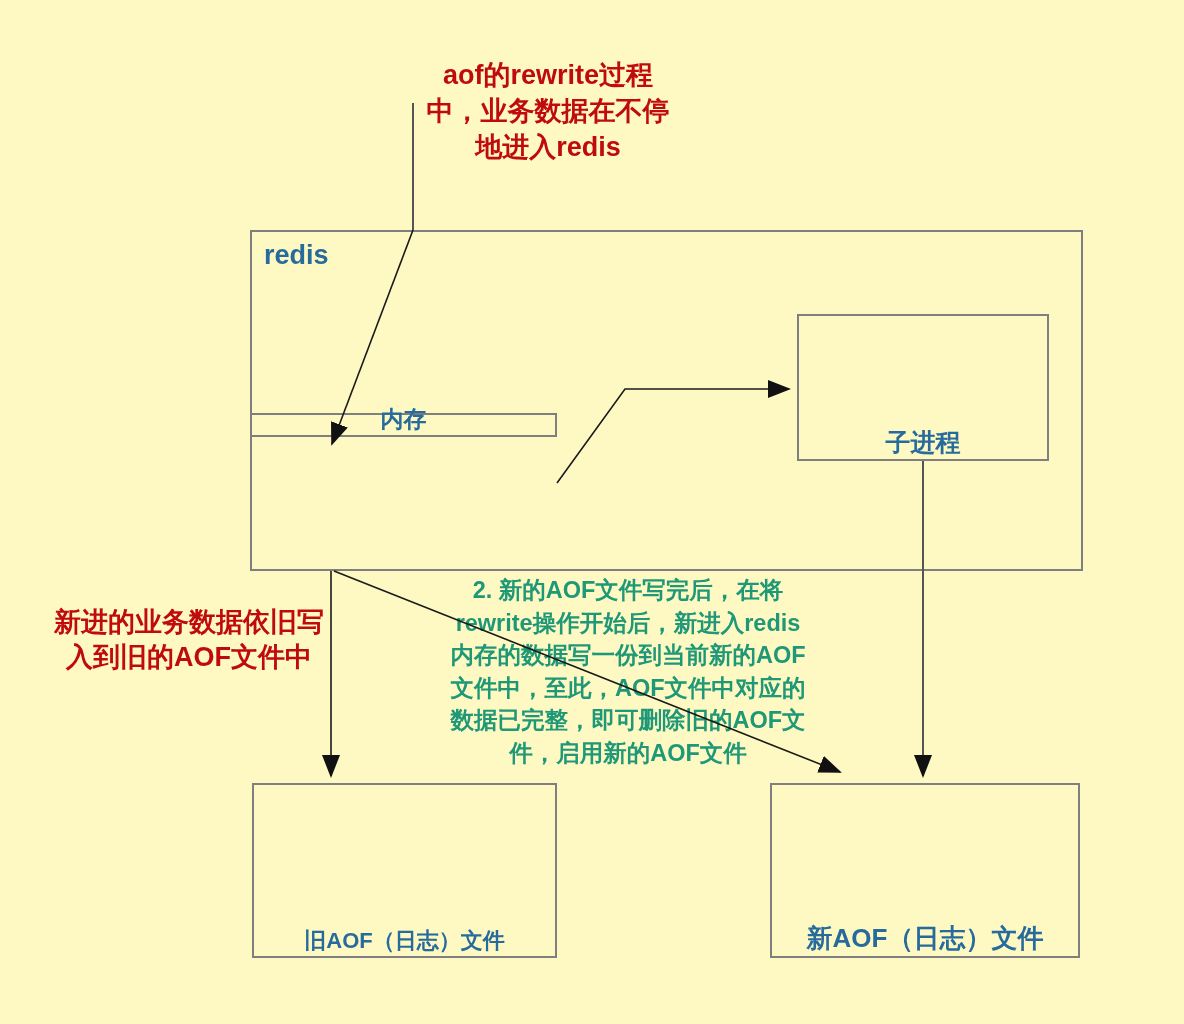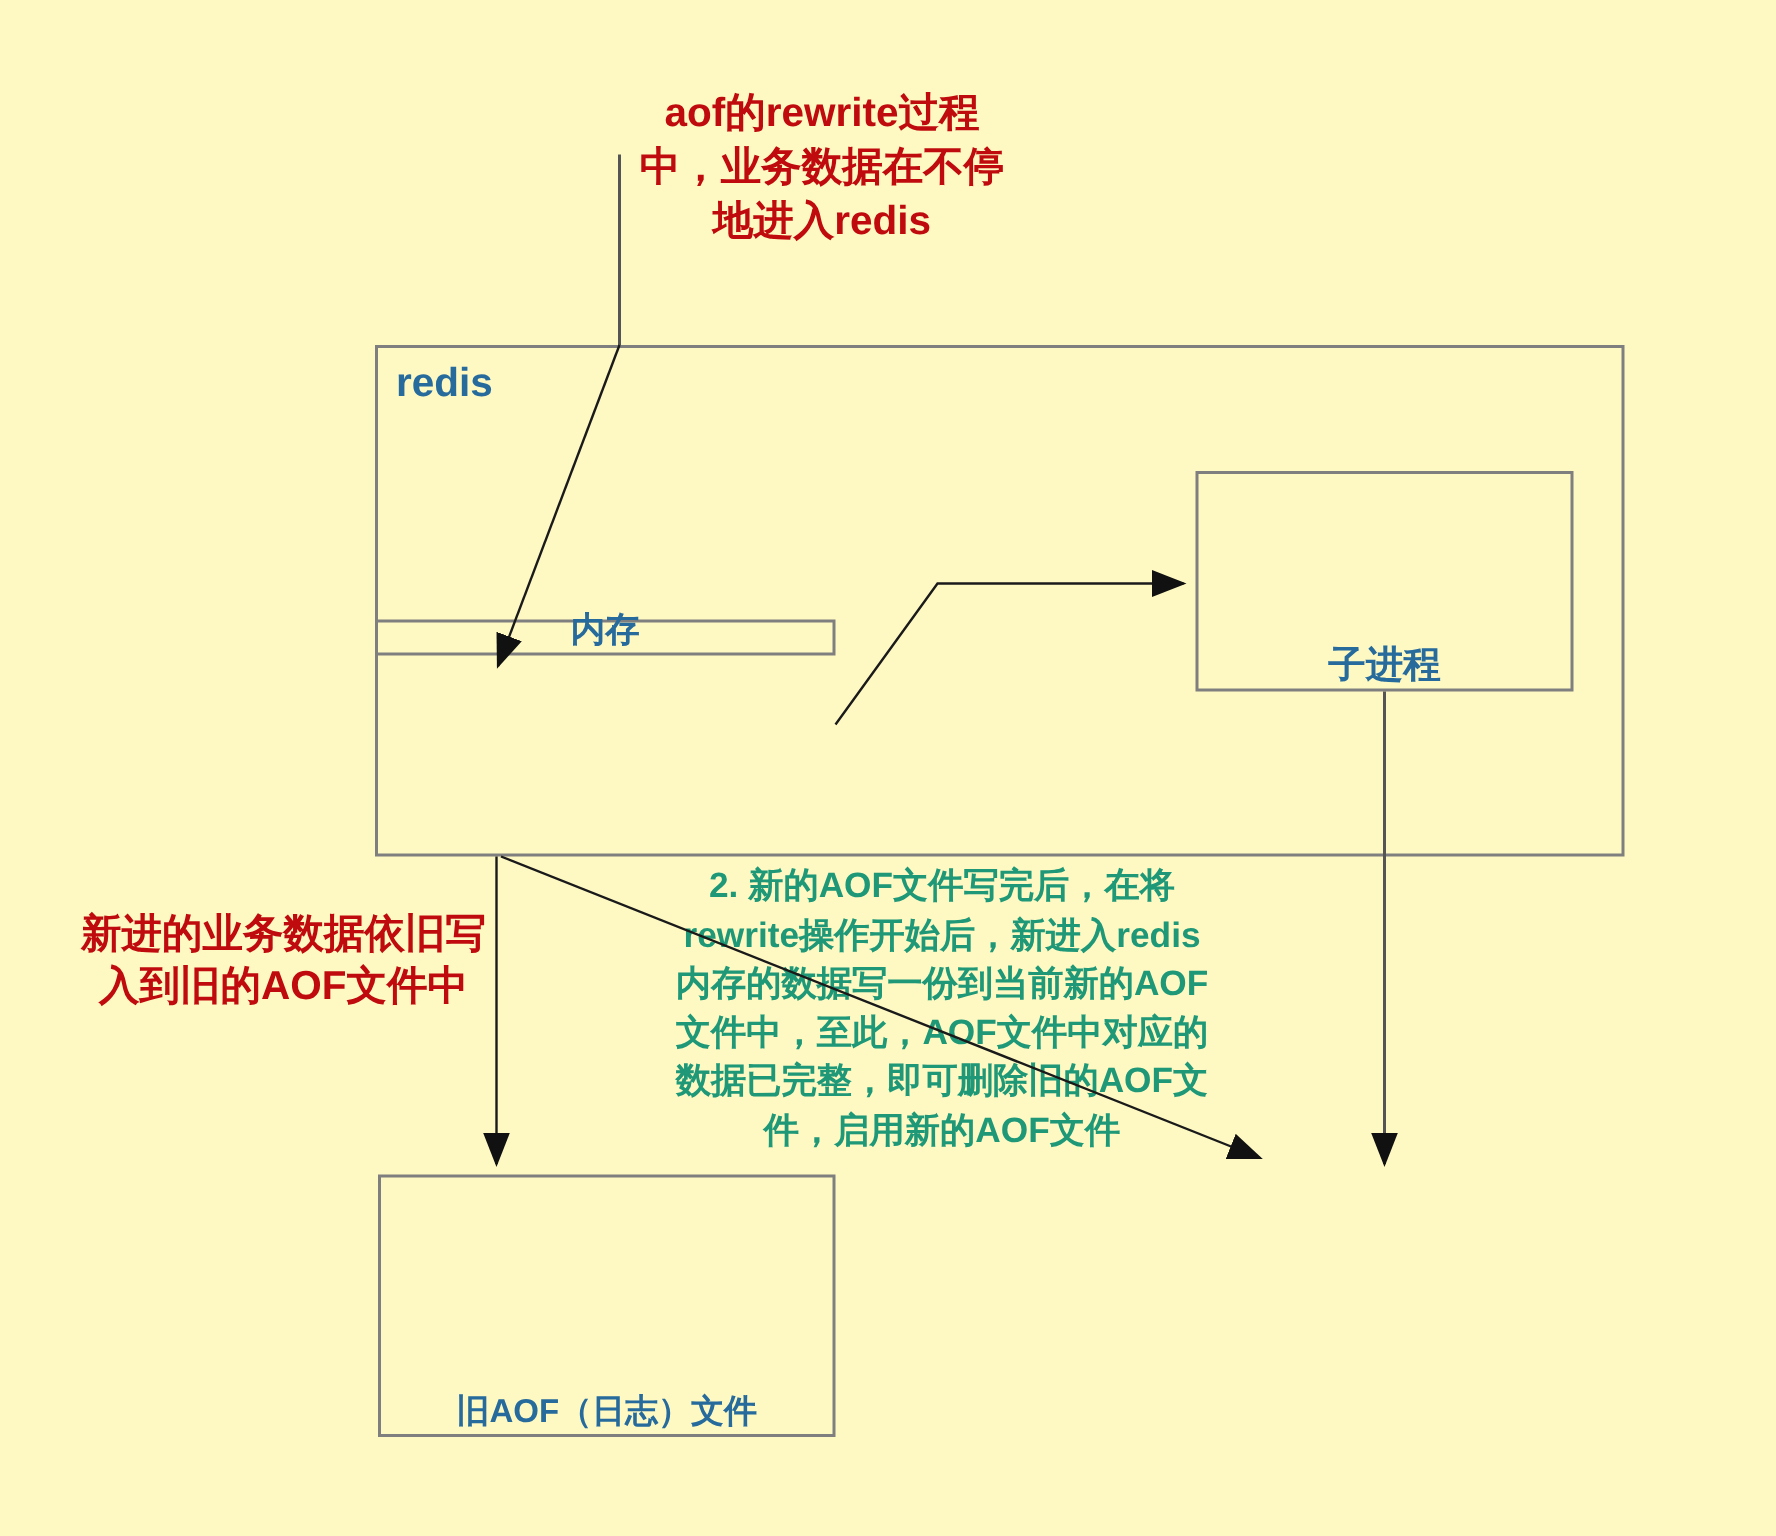--- a/index.html
+++ b/index.html
@@ -88,20 +88,23 @@
 
   <div class="box center mem-header">
     <span class="blue-label">内存</span>
   </div>
 
 
   <div class="box center old-aof-box">
     <span class="blue-label">旧AOF（日志）文件</span>
   </div>
 
+  <div class="box center new-aof-box">
+    <span class="blue-label">新AOF（日志）文件</span>
+  </div>
 
   <svg class="arrows" viewBox="0 0 1184 1024" xmlns="http://www.w3.org/2000/svg">
     <defs>
       <marker id="arrowhead" markerUnits="userSpaceOnUse" markerWidth="24" markerHeight="18" refX="21" refY="9" orient="auto">
         <path d="M0,0 L23,9 L0,18 Z" fill="#111111"></path>
       </marker>
     </defs>
 
     <line x1="413" y1="103" x2="413" y2="230" stroke="#555555" stroke-width="2"></line>
 

